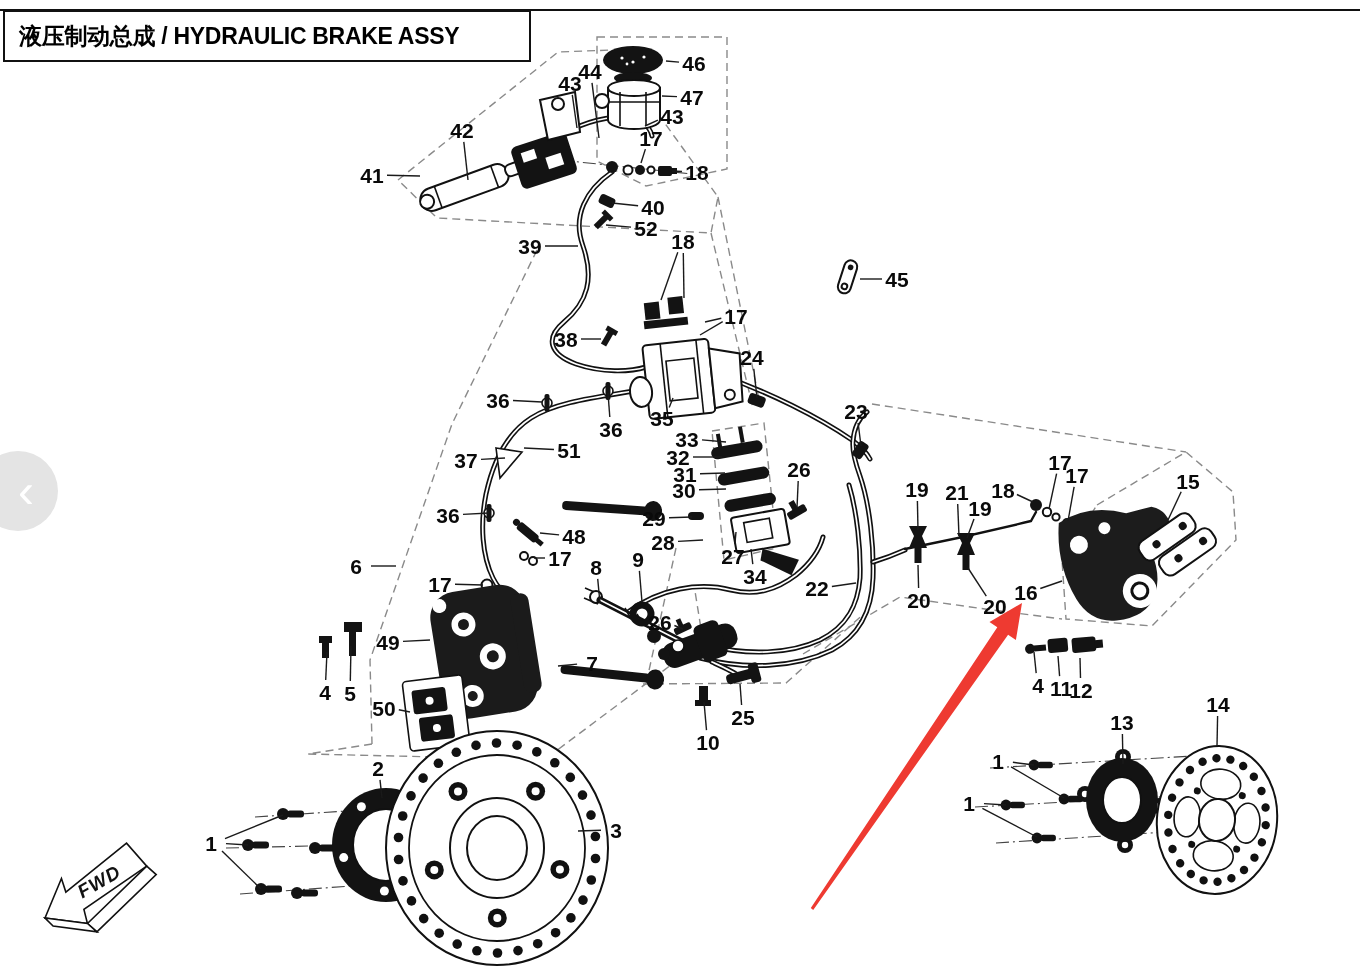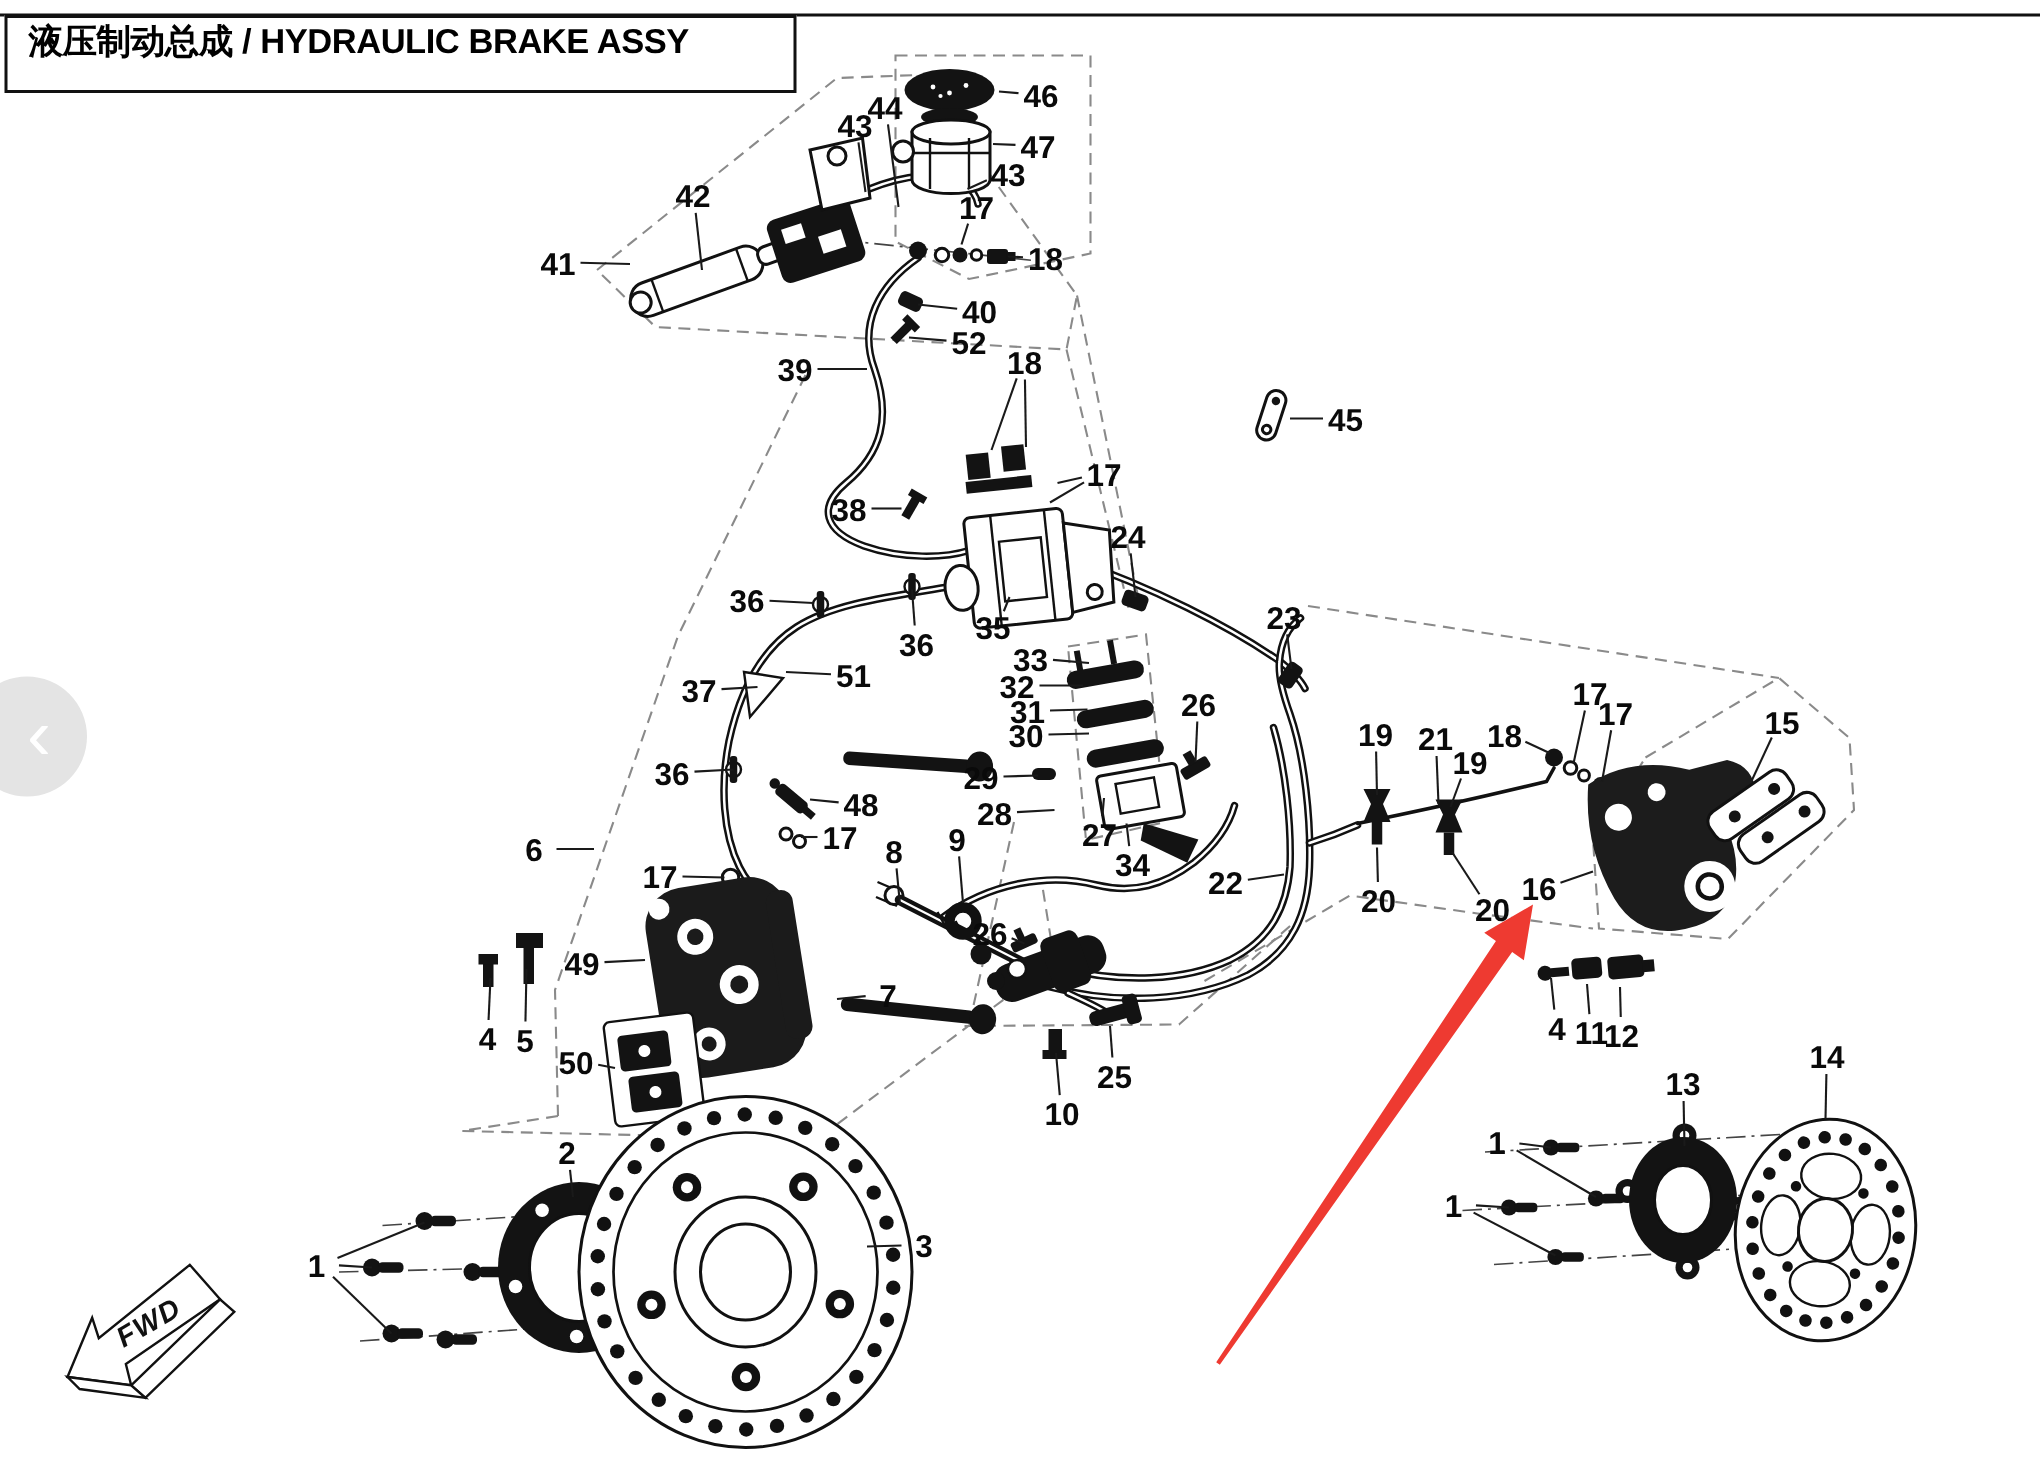--- a/index.html
+++ b/index.html
@@ -1,20 +1,20 @@
 <!DOCTYPE html>
 <html><head>
 <meta charset="utf-8">
 <style>
   html,body{margin:0;padding:0;background:#fff;}
   .stage{position:relative;width:1360px;height:974px;background:#fff;overflow:hidden;
          font-family:"Liberation Sans","DejaVu Sans",sans-serif;}
   .toprule{position:absolute;left:0;top:9px;width:1360px;height:0;border-top:2px solid #111;}
   .titlebox{position:absolute;left:3px;top:10px;width:528px;height:52px;border:2px solid #111;
-            background:#fff;display:flex;align-items:flex-start;padding-left:14px;box-sizing:border-box;}
+            background:#fff;display:flex;align-items:center;padding-left:14px;box-sizing:border-box;}
   .titletext{font-weight:700;font-size:23px;color:#000;letter-spacing:-0.3px;white-space:nowrap;}
   .navc{position:absolute;left:-22px;top:451px;width:80px;height:80px;border-radius:50%;
         background:#e4e4e4;display:flex;align-items:center;justify-content:center;
         padding-left:16px;box-sizing:border-box;cursor:pointer;}
   .navc span{color:#fff;font-size:48px;line-height:1;font-weight:400;}
   svg{position:absolute;left:0;top:0;}
   .callout{font-family:"Liberation Sans","DejaVu Sans",sans-serif;font-weight:700;font-size:21px;
            fill:#0a0a0a;text-anchor:middle;}
   .leader{stroke:#1a1a1a;stroke-width:1.4;}
   .dash{fill:none;stroke:#8a8a8a;stroke-width:1.4;stroke-dasharray:8 5;}

